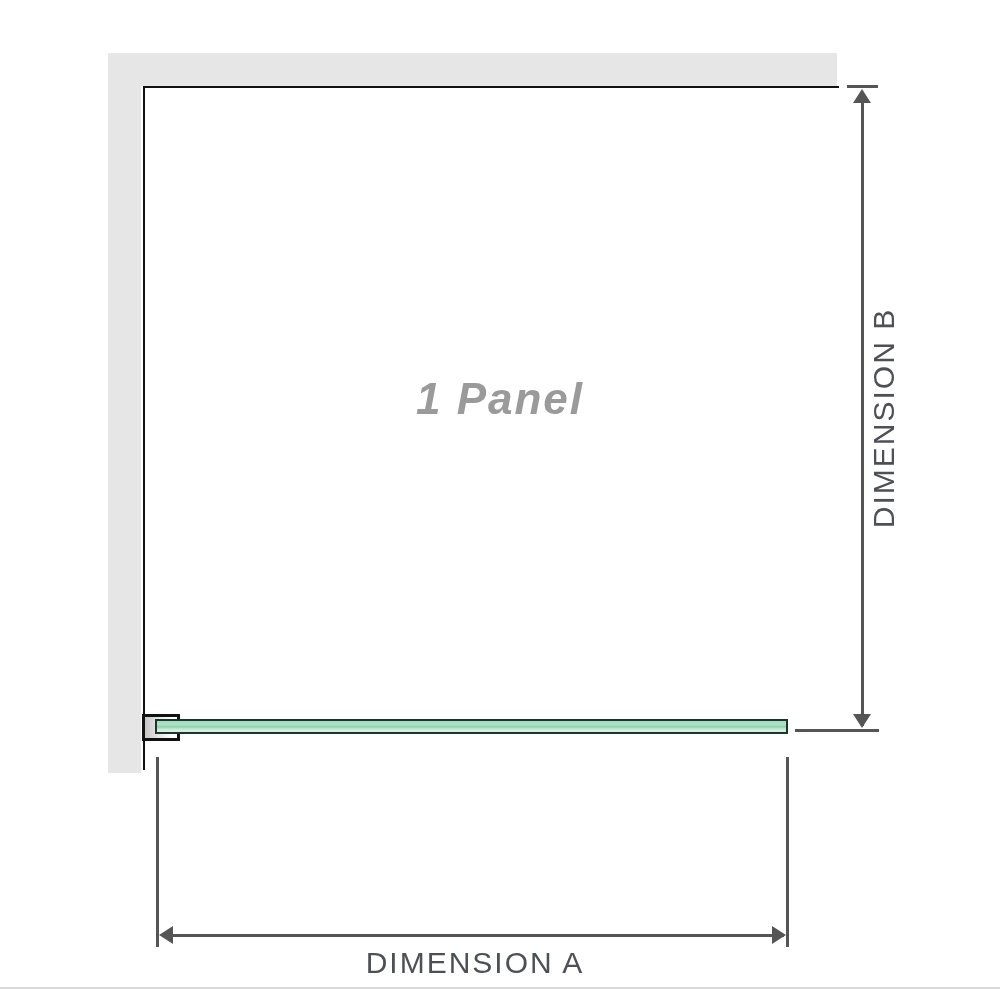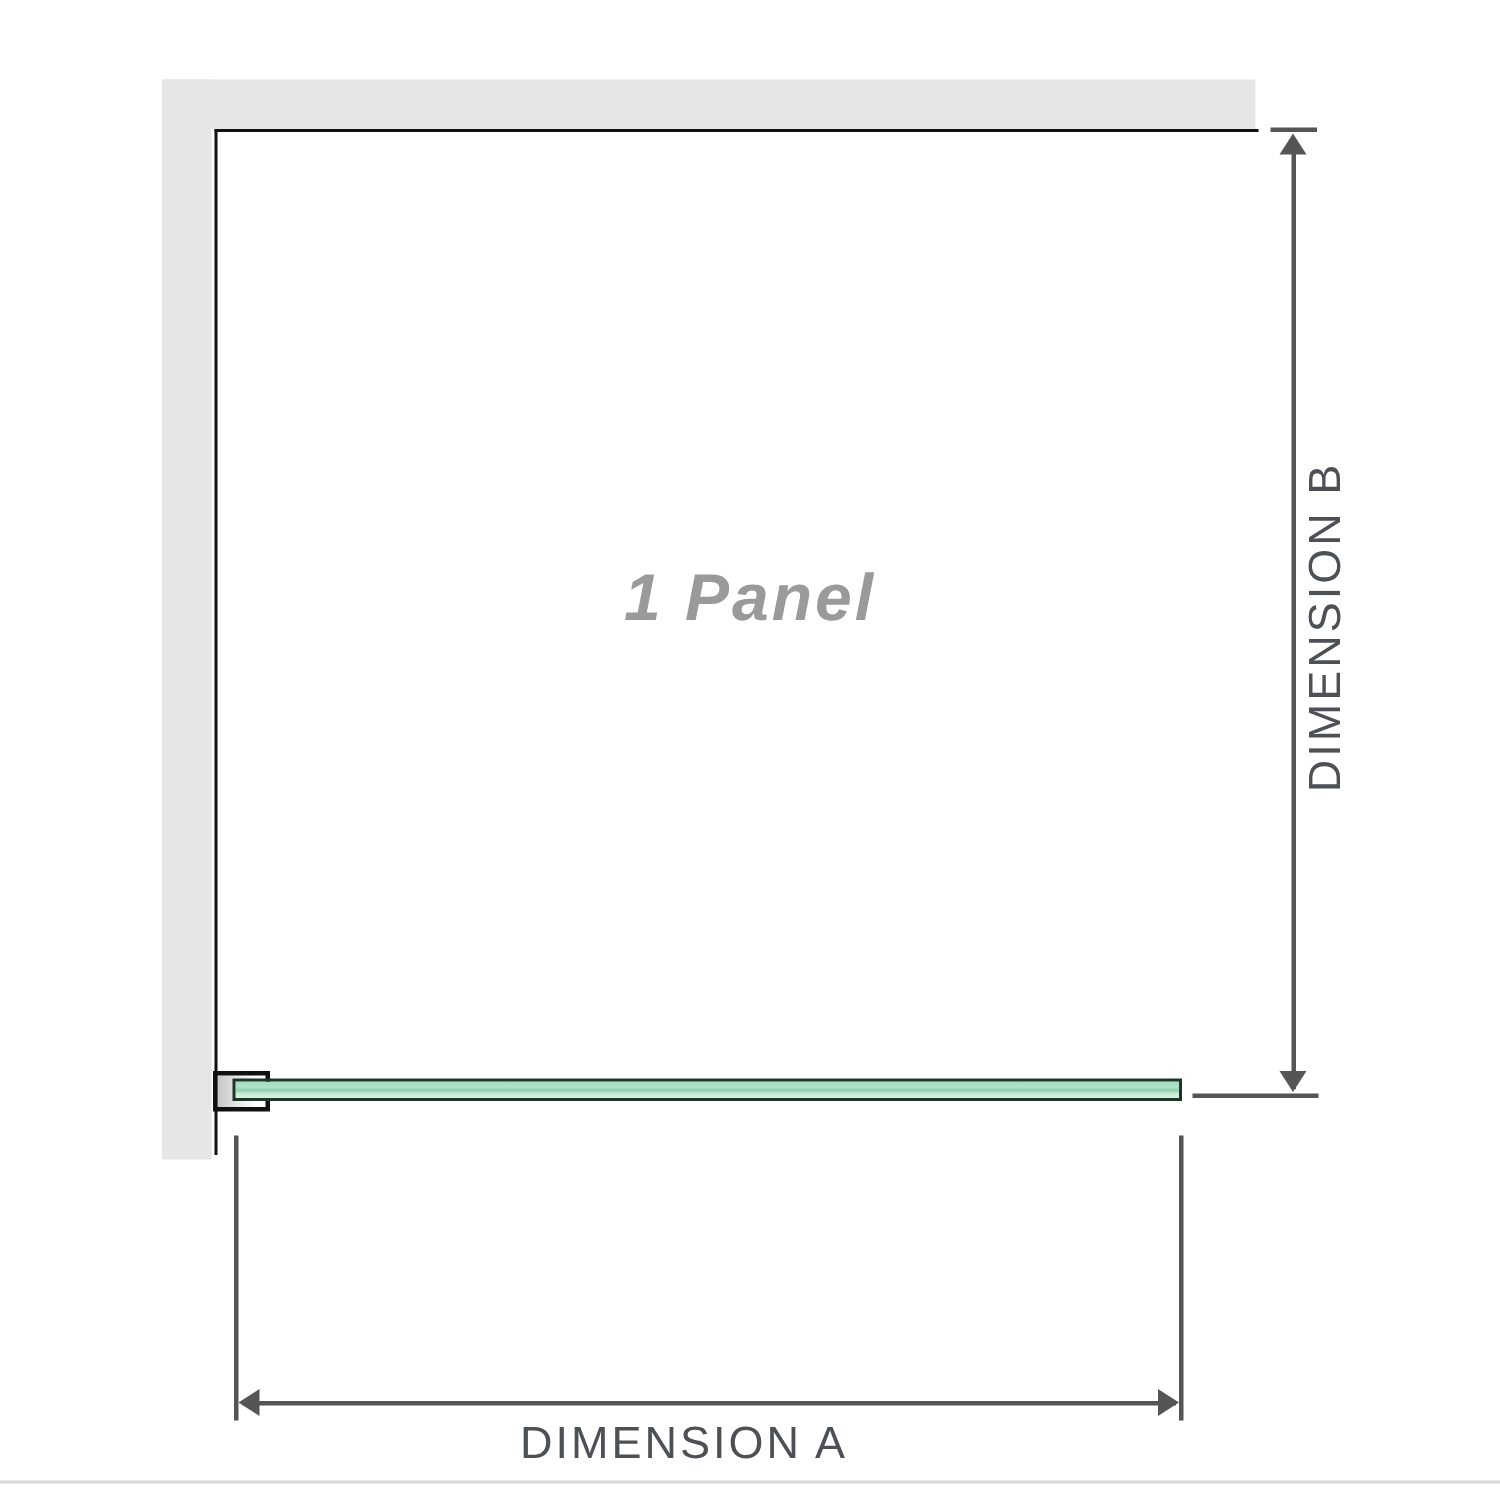--- a/index.html
+++ b/index.html
@@ -113,21 +113,21 @@
     transform: translate(-50%, -50%) rotate(-90deg);
   }
 
   
   .dima-ext-left  { left: 156px; top: 757px; width: 3px; height: 190px; }
   .dima-ext-right { left: 786px; top: 757px; width: 3px; height: 190px; }
   .dima-line      { left: 162px; top: 934px; width: 622px; height: 3px; }
   .dima-arrow-left  { left: 159px; top: 926px; }
   .dima-arrow-right { left: 772px; top: 926px; }
   .dima-label {
-    left: 456px; top: 963px;
+    left: 475px; top: 963px;
     transform: translate(-50%, -50%);
     text-align: center;
   }
 
   
   .bottom-border {
     left: 0; top: 987px; width: 1000px; height: 2px;
     background: var(--bottom-border-gray, #d9d9d9);
   }
 </style>

